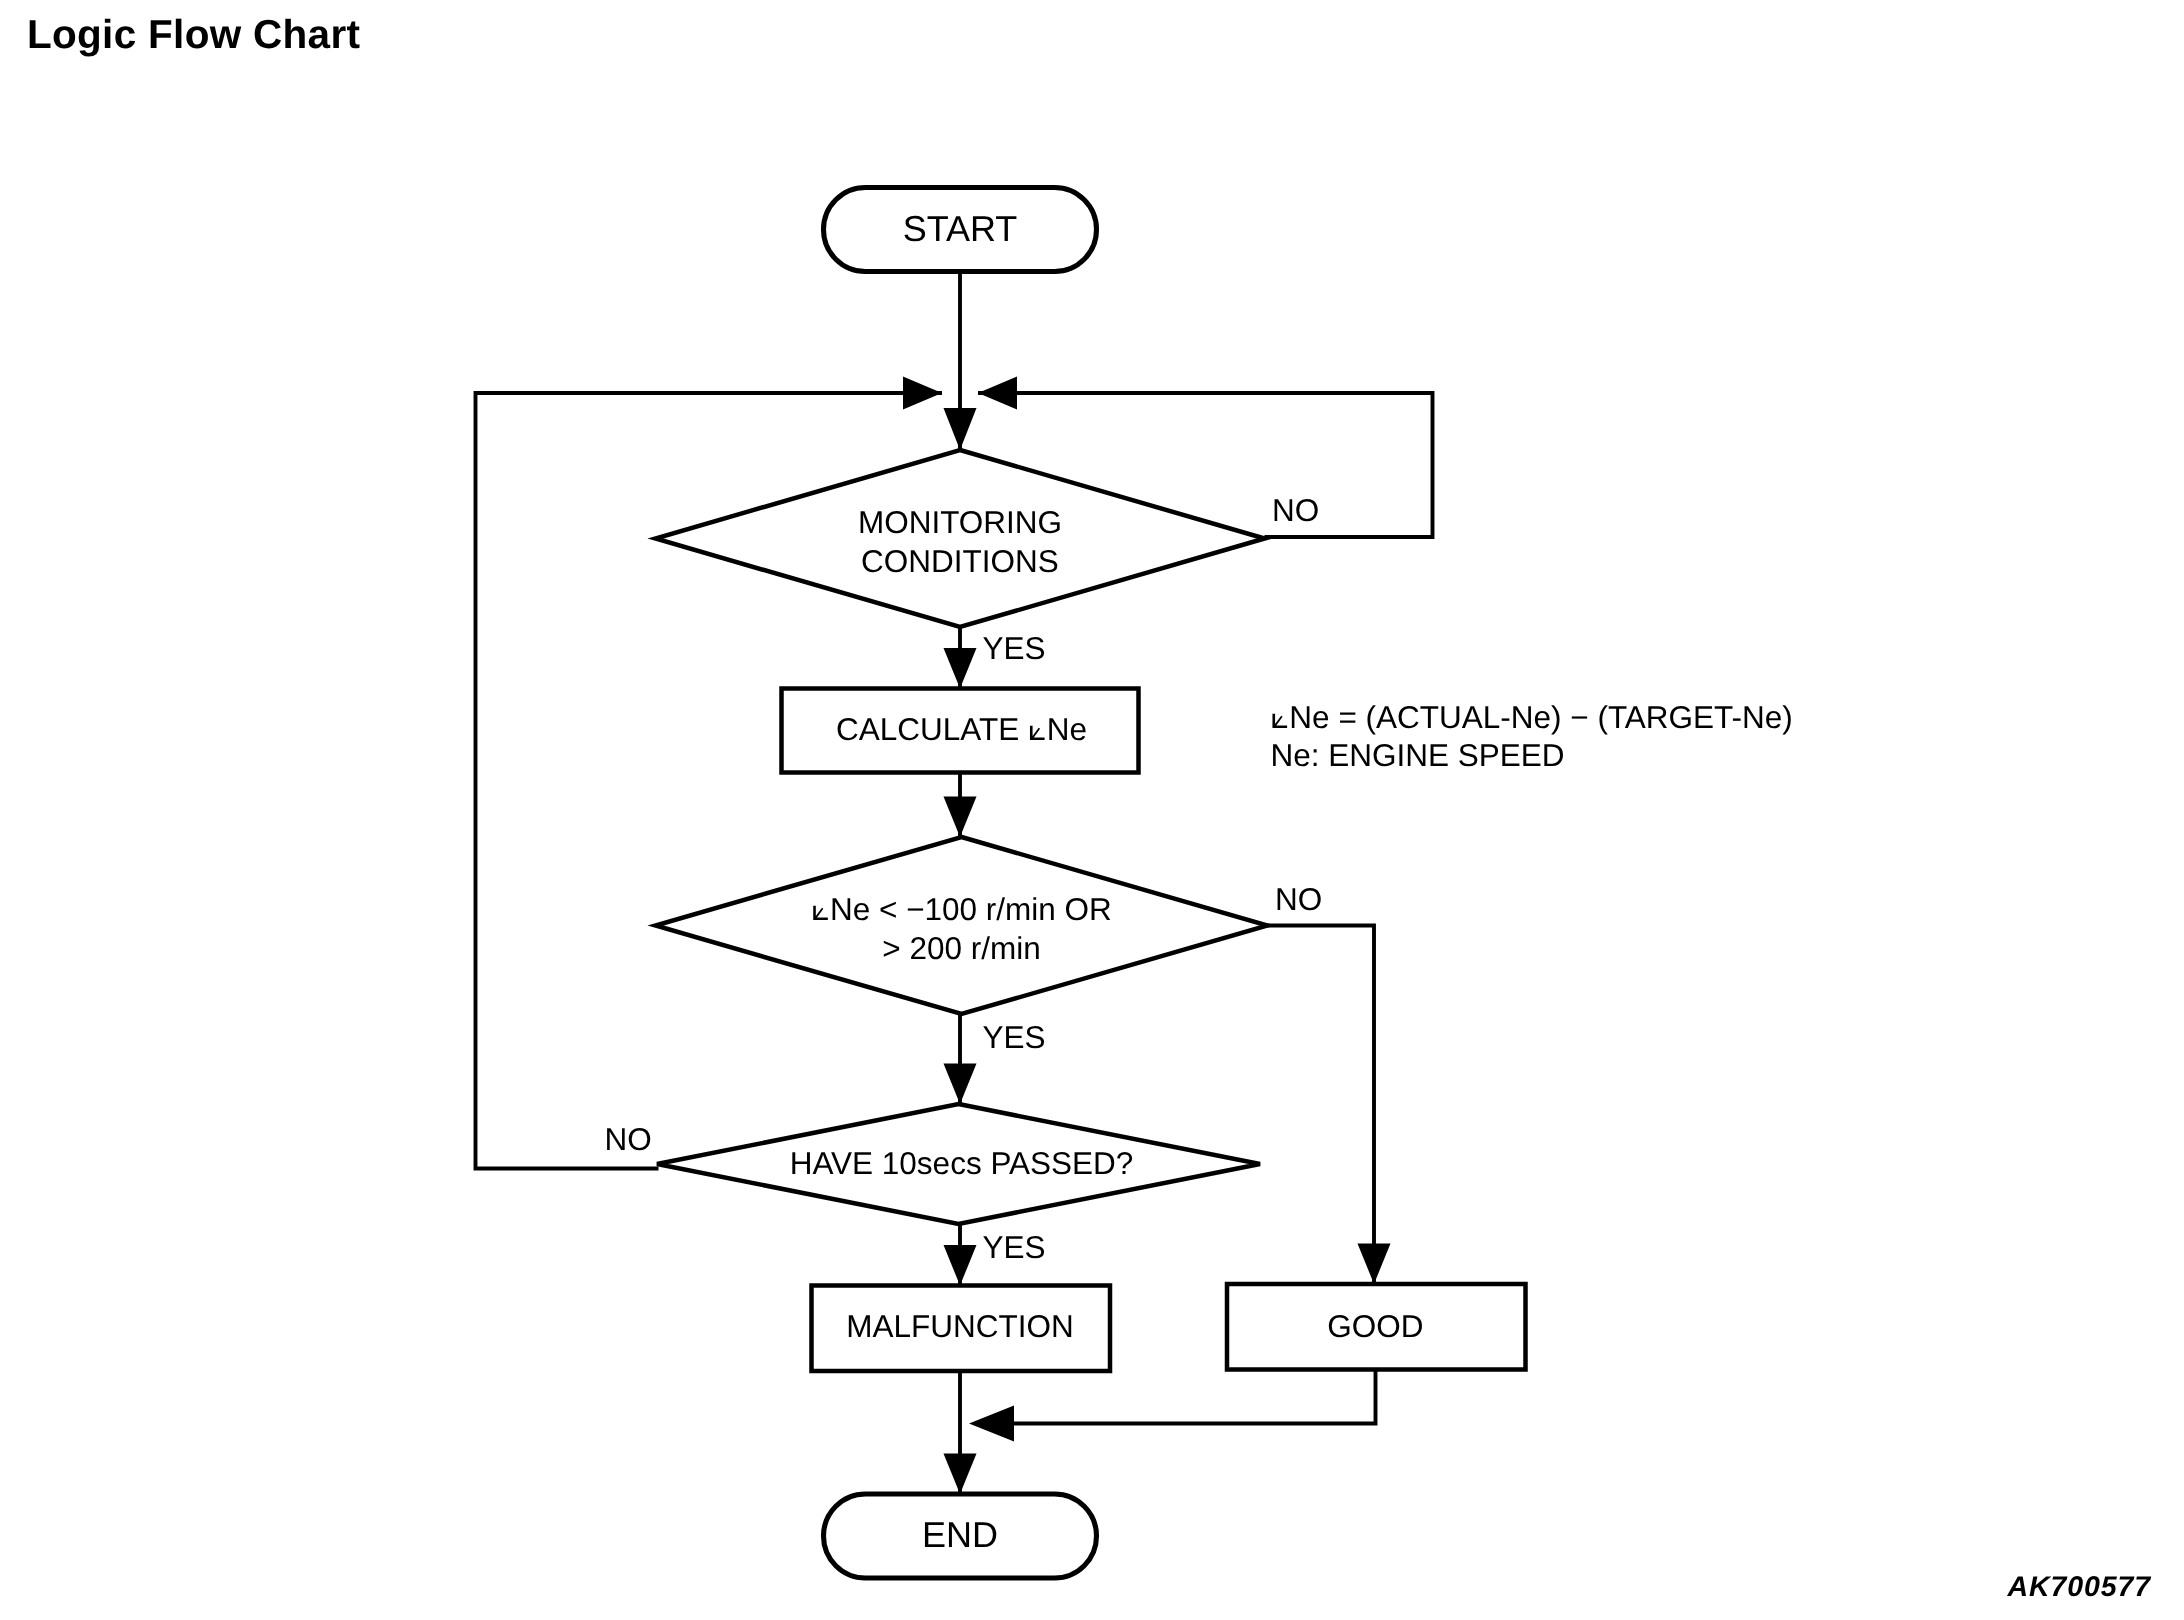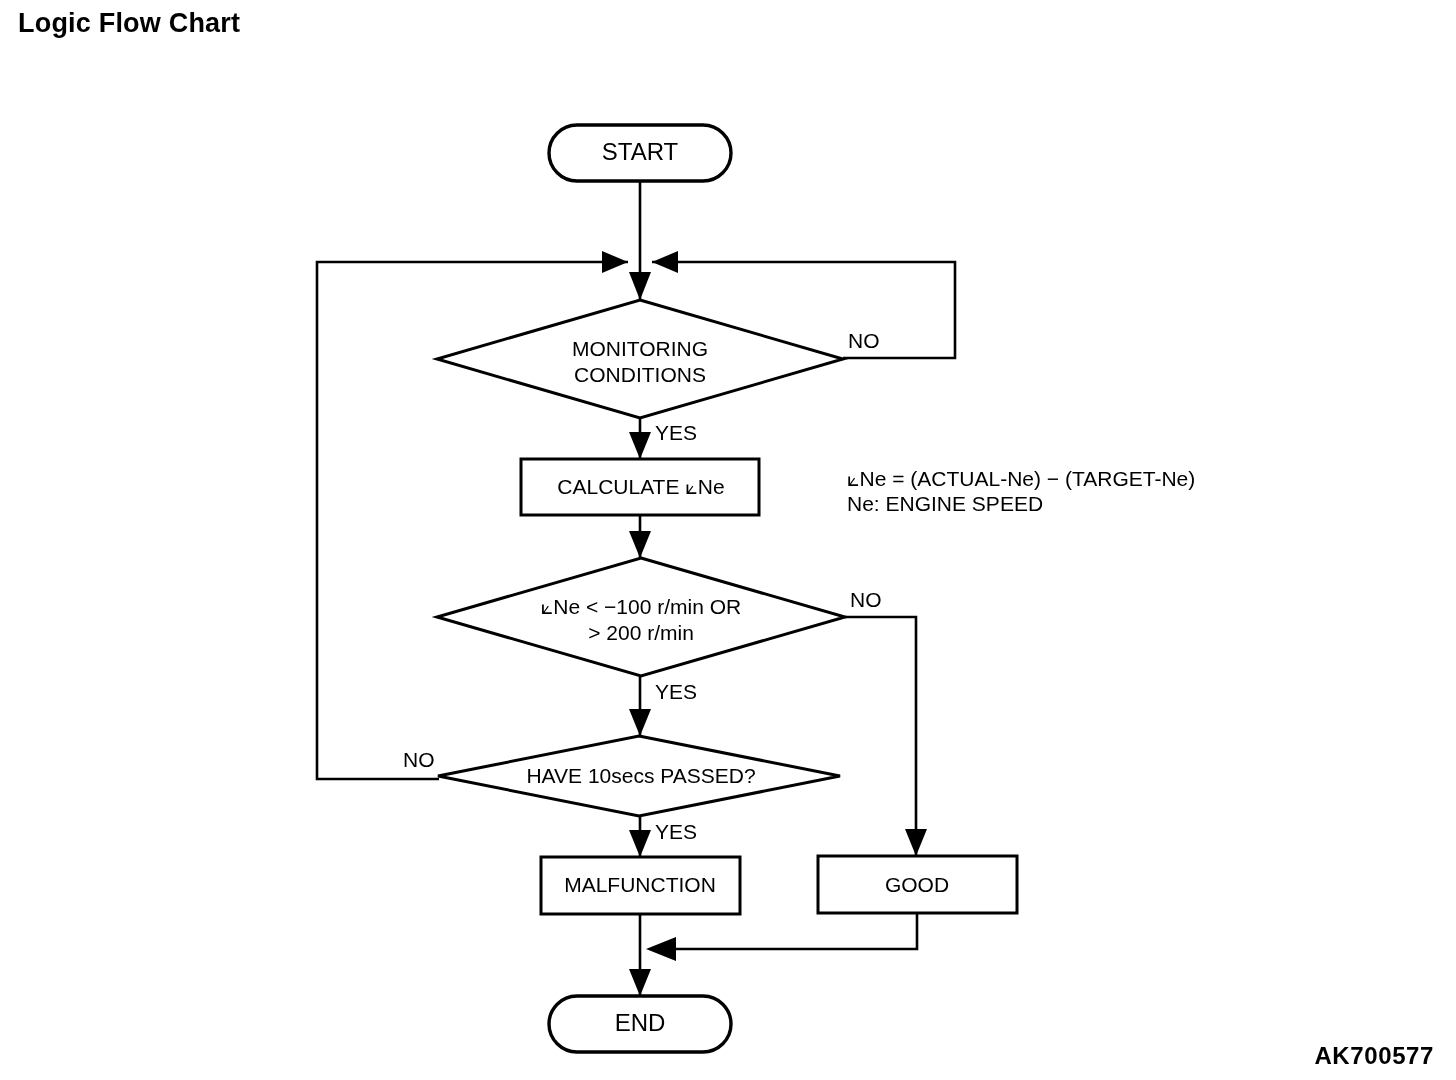--- a/index.html
+++ b/index.html
@@ -22,24 +22,25 @@
     top: 8px;
     font-size: 27px;
     font-weight: bold;
     letter-spacing: 0.2px;
     white-space: nowrap;
   }
   #ref-code {
     position: absolute;
     right: 22px;
     bottom: 10px;
-    font-size: 24px;
+    font-size: 19px;
     font-weight: bold;
     letter-spacing: 0.6px;
     white-space: nowrap;
+    font-style: italic;
   }
   #flow-svg {
     position: absolute;
     left: 0;
     top: 0;
     width: 1456px;
     height: 1080px;
   }
   .node-shape {
     fill: #ffffff;

